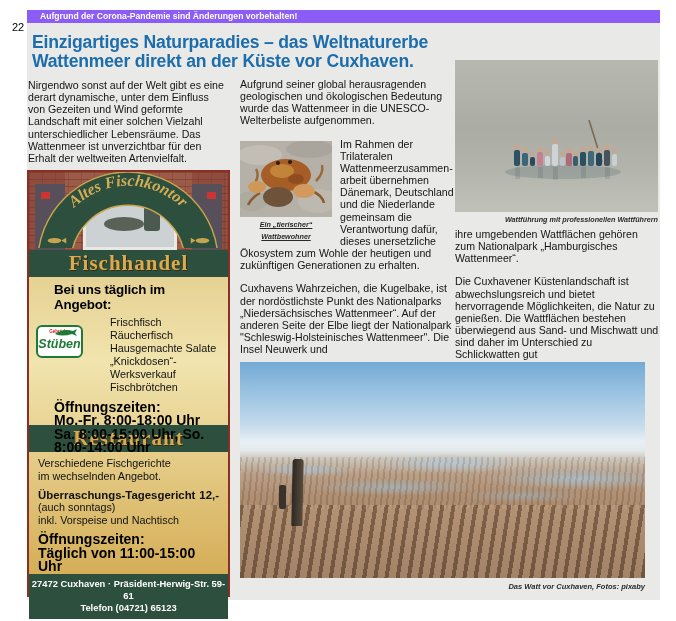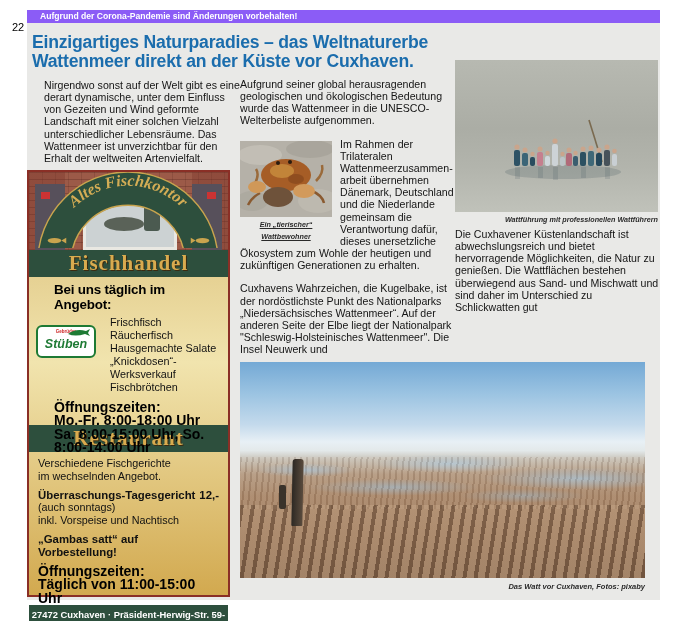--- a/index.html
+++ b/index.html
@@ -10,21 +10,21 @@
 
   .topbar { position:absolute; left:27px; top:10px; width:633px; height:13px; background:#8b5cf6;
             color:#fff; font-size:8.6px; font-weight:bold; line-height:13px; padding-left:13px; }
   .pagenum { position:absolute; left:12px; top:21px; font-size:11px; color:#000; }
 
   .headline { position:absolute; left:32px; top:33px; width:440px; font-size:17.6px; line-height:18.6px;
               font-weight:bold; color:#1b6dad; letter-spacing:-0.2px; }
 
   .col { position:absolute; font-size:10.6px; line-height:12.15px; color:#141414; hyphens:auto; overflow-wrap:break-word; }
   .col p { margin:0 0 11px 0; }
-  .col1 { left:44px; top:79px; width:199px; }
+  .col1 { left:28px; top:79px; width:199px; }
   .col2 { left:240px; top:78px; width:214px; }
   .col3 { left:455px; top:228px; width:204px; }
 
   
   .crab-fig { float:left; width:92px; margin:3px 8px 2px 0; }
   .crab-img { width:92px; height:76px; display:block; }
   .fig-cap { font-size:7.2px; font-style:italic; font-weight:bold; color:#2a2a2a; margin-top:2px; text-align:center;text-decoration:underline; }
 
   
   .watt-photo { position:absolute; left:455px; top:60px; width:203px; height:152px;
@@ -74,21 +74,21 @@
   .reddot-r { position:absolute; right:12px; top:20px; width:9px; height:7px; background:#c33; }
   .arch-svg { position:absolute; inset:0; }
 
   .ad-band { flex:none; height:27px; background:#2d4f3d; text-align:center;
       font-family:"Liberation Serif", serif; font-weight:bold; font-size:21px; line-height:26px;
       color:#d9ab4f; text-shadow:1px 1px 0 #3c2a10; letter-spacing:1px; }
 
   .ad-offer { flex:none; position:relative; padding:5px 9px 0 25px; height:148px; }
   .offer-title { font-size:13.4px; font-weight:bold; color:#000; margin-bottom:4px; letter-spacing:-0.2px; }
   .offer-list { margin-left:56px; font-size:10.8px; line-height:13.1px; color:#111; }
-  .stueben { position:absolute; left:7px; top:48px; width:60px; height:33px; background:#fff;
+  .stueben { position:absolute; left:7px; top:48px; width:47px; height:33px; background:#fff;
              border:2px solid #1e7a34; border-radius:6px; text-align:center; overflow:hidden; }
   .stueben-top { font-size:4.5px; color:#c22; font-weight:bold; line-height:5px; margin-top:2px; }
   .stueben-fish { position:absolute; right:2px; top:1px; width:26px; height:10px; }
   .stueben-main { font-size:12.5px; font-weight:bold; font-style:italic; color:#1e7a34; line-height:13px; margin-top:4px; }
   .hours { margin-top:6px; font-size:14px; font-weight:bold; line-height:13.6px; color:#000; }
 
   .ad-rest { flex:none; padding:5px 9px 0 9px; font-size:10.8px; line-height:12.8px; color:#111; }
   .ad-rest .blk { margin-bottom:6px; }
   .price-row { display:flex; justify-content:space-between; font-weight:bold; font-size:11.4px; }
   .gambas { font-weight:bold; font-size:11.4px; margin-bottom:6px; }
@@ -184,20 +184,21 @@
         <rect x="83" y="107" width="5" height="11"></rect>
       <rect x="98" y="107" width="5" height="13"></rect>
         <rect x="126" y="107" width="5" height="11"></rect>
       <rect x="150" y="107" width="5" height="12"></rect>
     </g>
   </svg>
 </div>
 <div class="watt-cap">Wattführung mit professionellen Wattführern</div>
 
 <div class="col col3">
+  <p>ihre umgebenden Wattflächen gehören zum Nationalpark „Hamburgisches Wattenmeer“.</p>
   <p>Die Cuxhavener Küstenlandschaft ist abwechslungsreich und bietet hervorragende Möglichkeiten, die Natur zu genießen. Die Wattflächen bestehen überwiegend aus Sand- und Mischwatt und sind daher im Unterschied zu Schlickwatten gut</p>
 </div>
 
 <div class="main-photo">
   <div class="ripples-fine"></div>
   <div class="ripples-coarse"></div>
   <div class="post-a"></div>
   <div class="post-b"></div>
 </div>
 <div class="main-cap">Das Watt vor Cuxhaven, Fotos: pixaby</div>
@@ -261,21 +262,20 @@
     <div class="blk">
       <div>Verschiedene Fischgerichte</div>
       <div>im wechselnden Angebot.</div>
     </div>
     <div class="price-row">
       <span>Überraschungs-Tagesgericht</span>
       <span>12,-</span>
     </div>
     <div>(auch sonntags)</div>
     <div class="blk">inkl. Vorspeise und Nachtisch</div>
-    <div class="gambas">„Gambas satt“ auf Vorbestellung!</div>
     <div class="hours" style="margin-top:0;">
       <div>Öffnungszeiten:</div>
       <div>Täglich von 11:00-15:00 Uhr</div>
     </div>
   </div>
 
   <div class="ad-footer">
     <div>27472 Cuxhaven · Präsident-Herwig-Str. 59-61</div>
     <div>Telefon (04721) 65123</div>
   </div>

